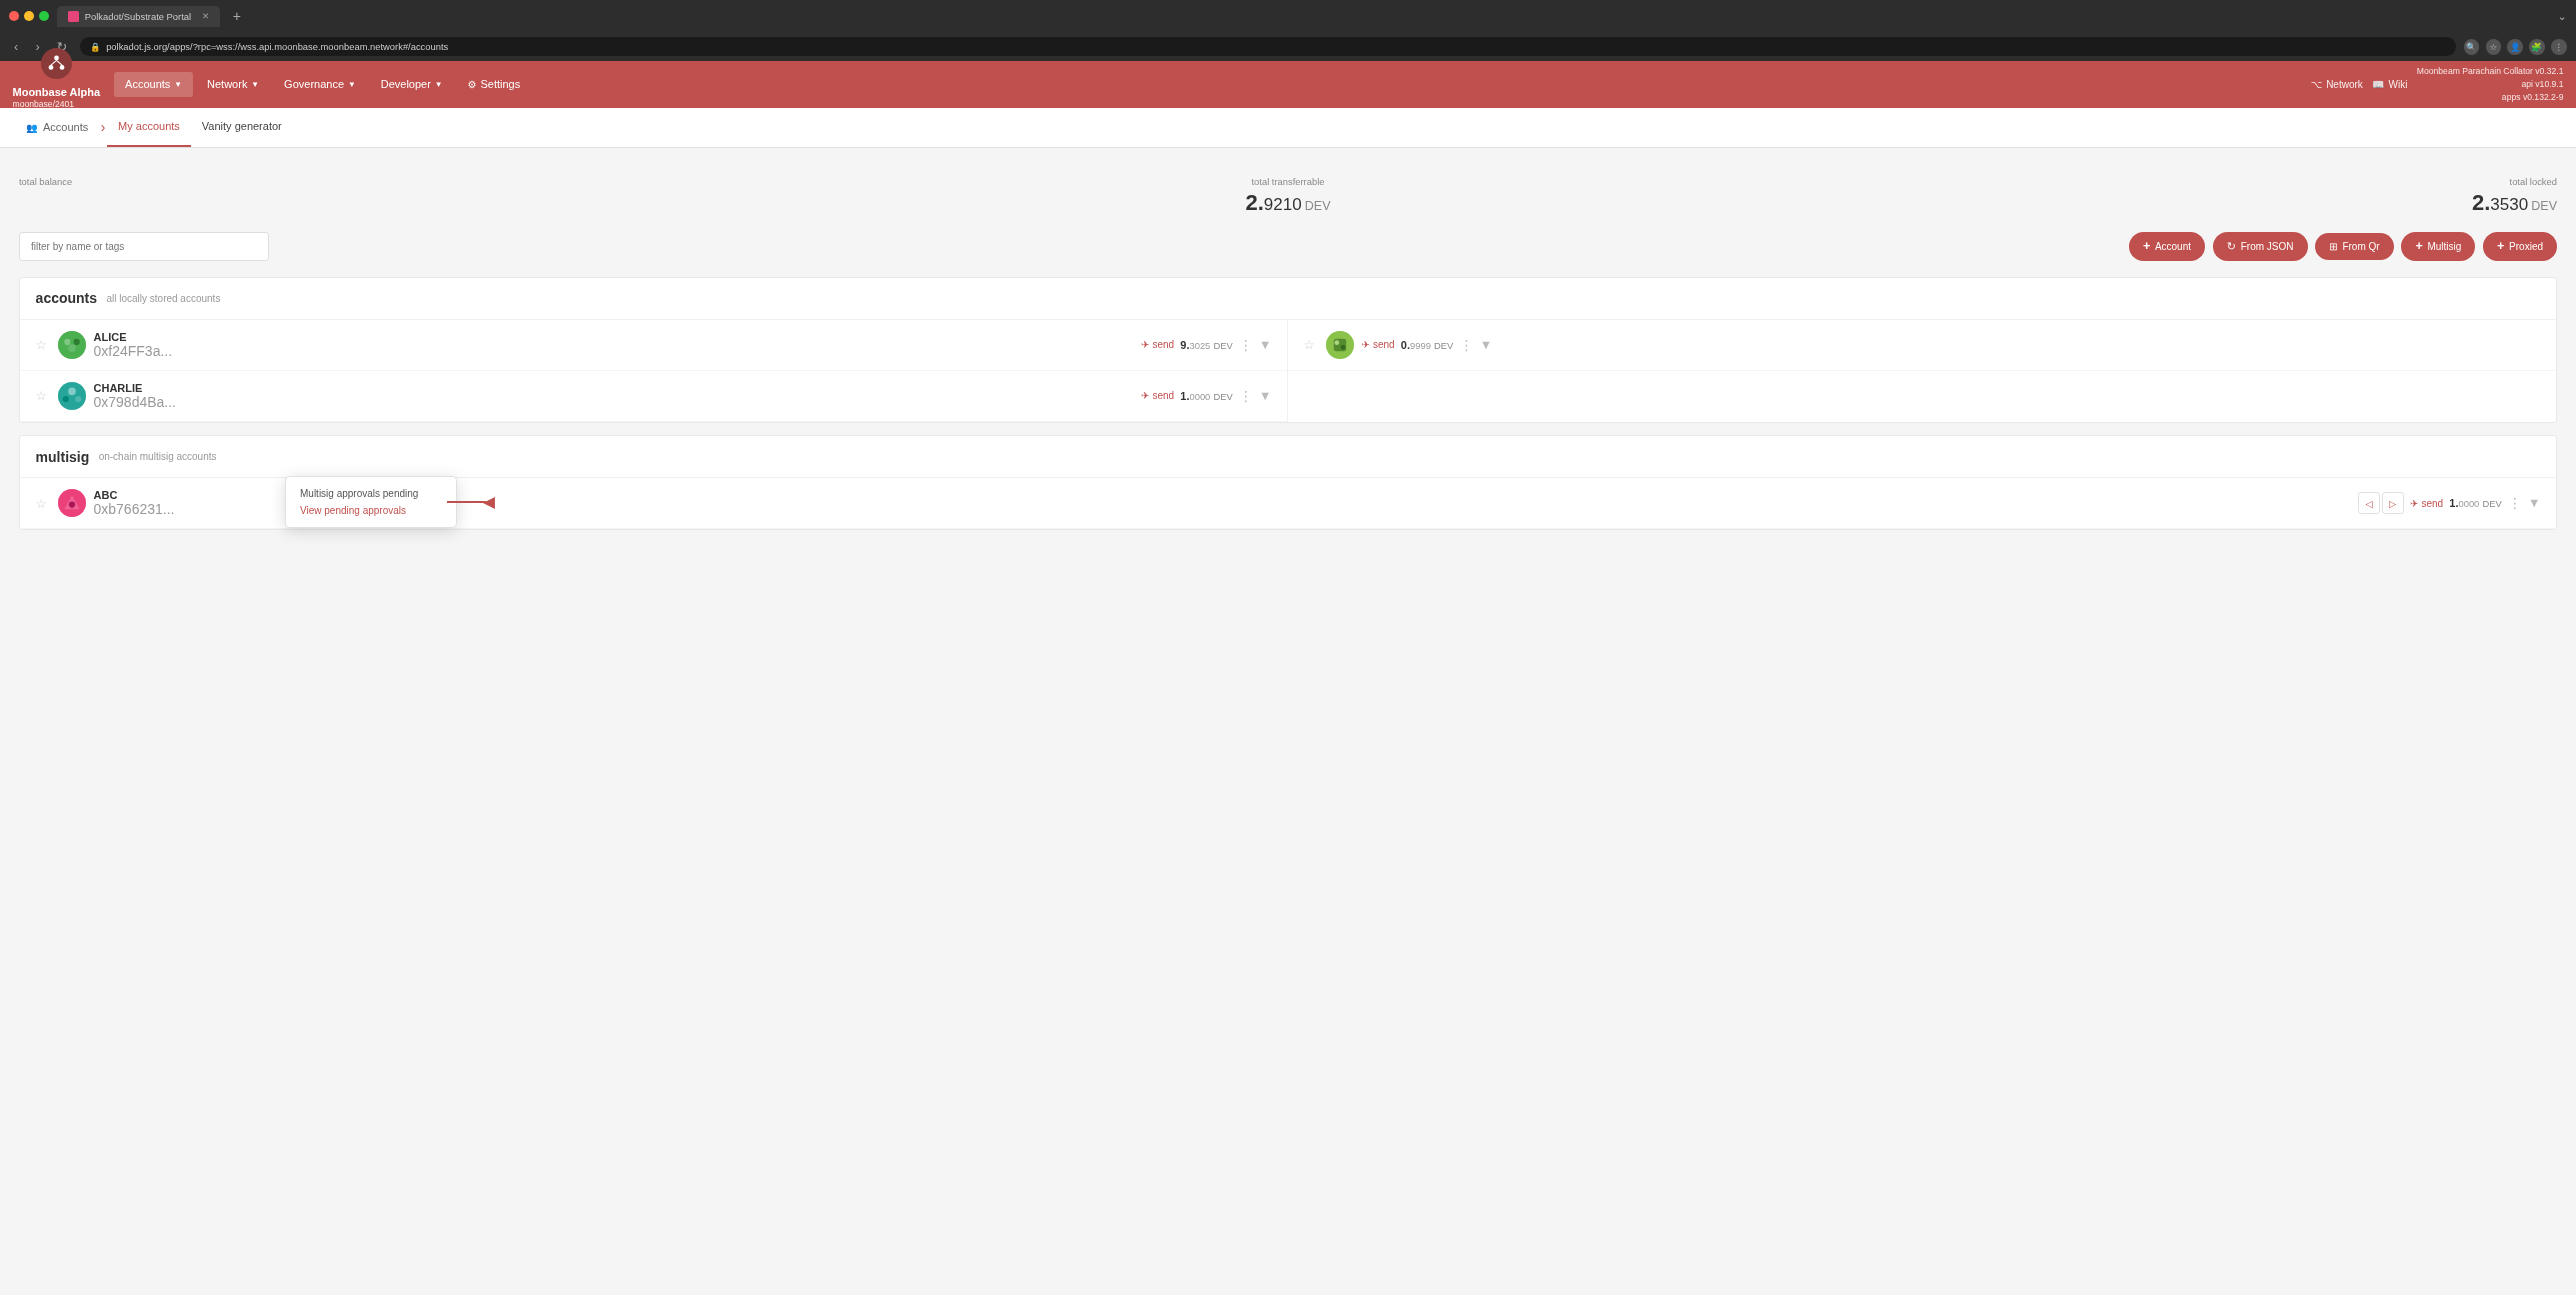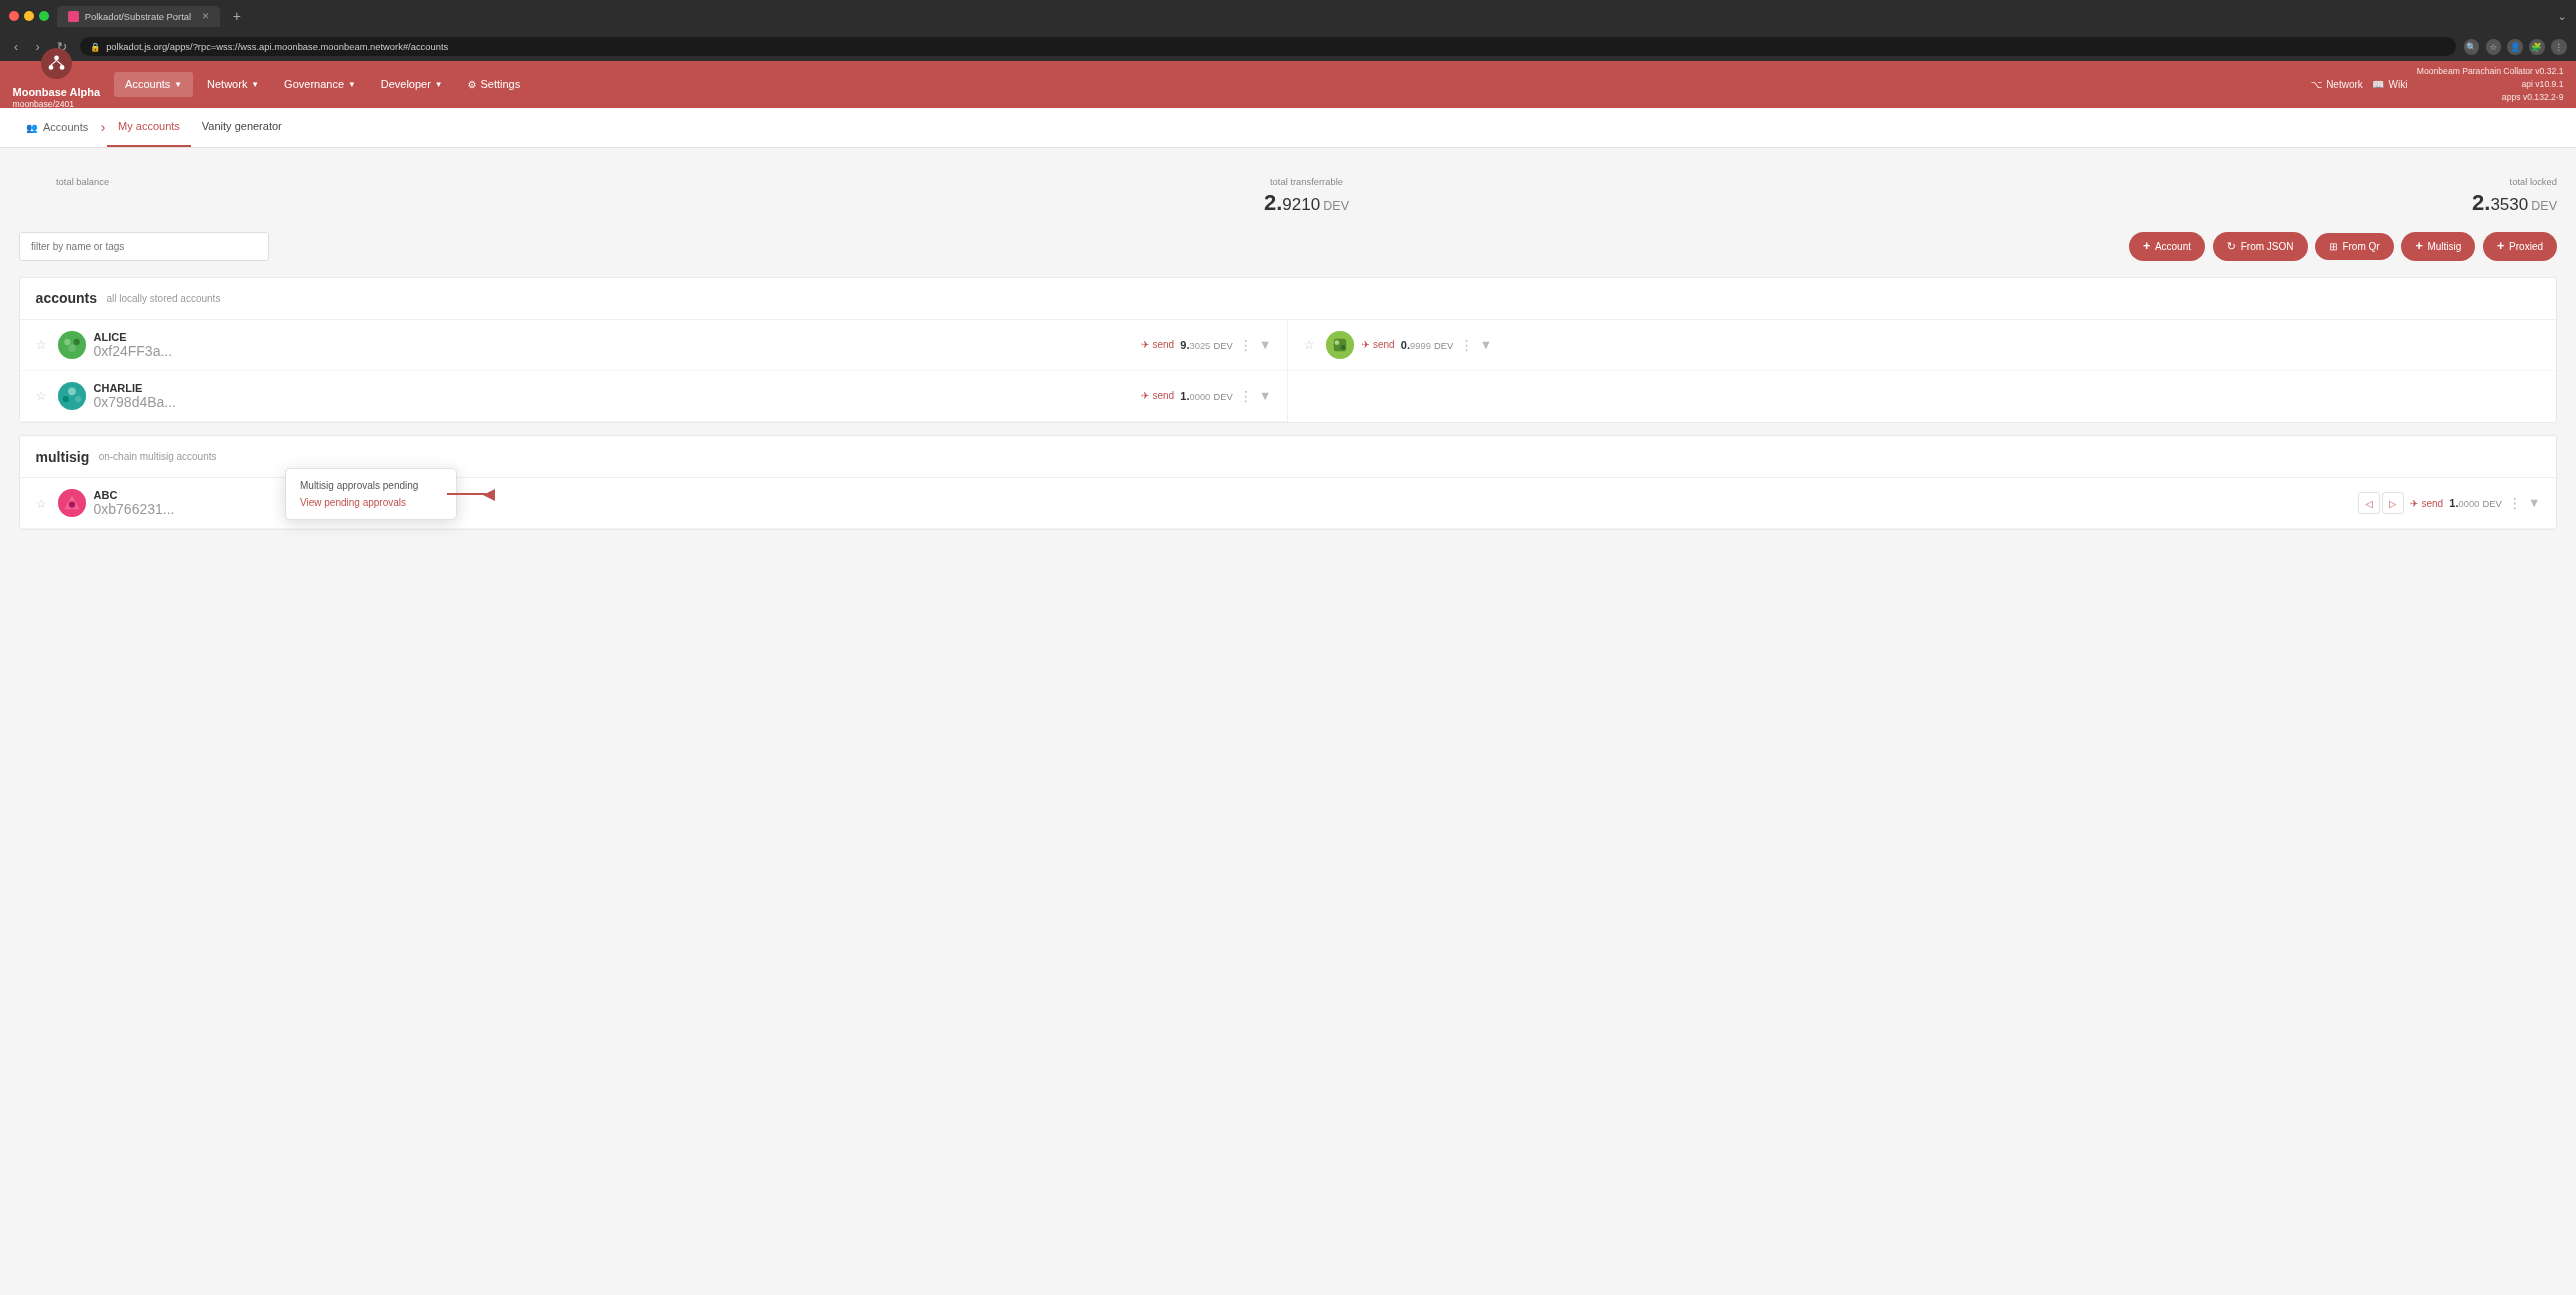--- a/index.html
+++ b/index.html
@@ -157,21 +157,20 @@
 
     
     .main-content { padding: 15.6px 19px; }
 
     
     .balance-row {
       display: flex;
       align-items: flex-start;
       padding: 12.5px 0 15.6px;
       gap: 31px;
-      margin-left: 37px;
     }
     .balance-item { flex: 1; }
     .balance-label { font-size: 9.4px; color: #888; margin-bottom: 3.1px; }
     .balance-value { font-size: 22px; color: #333; }
     .balance-value .major { font-weight: 600; }
     .balance-value .minor { font-weight: 300; font-size: 17px; }
     .balance-unit { font-size: 12.5px; color: #888; margin-left: 3.1px; }
     .balance-item.right { text-align: right; }
 
     
@@ -278,21 +277,21 @@
     
     .tooltip-popup {
       position: absolute;
       background: white;
       border: 0.8px solid #e0e0e0;
       border-radius: 4.7px;
       padding: 11px 14px;
       box-shadow: 0 3.1px 15.6px rgba(0,0,0,0.15);
       z-index: 100;
       left: 265px;
-      top: 32px;
+      top: 40px;
       min-width: 172px;
     }
     .tooltip-title { font-size: 10px; color: #555; margin-bottom: 4.7px; }
     .tooltip-link { color: #c0504d; font-size: 10px; font-weight: 500; cursor: pointer; }
     .tooltip-arrow {
       position: absolute;
       right: -39px;
       top: 50%;
       transform: translateY(-50%);
       display: flex;

